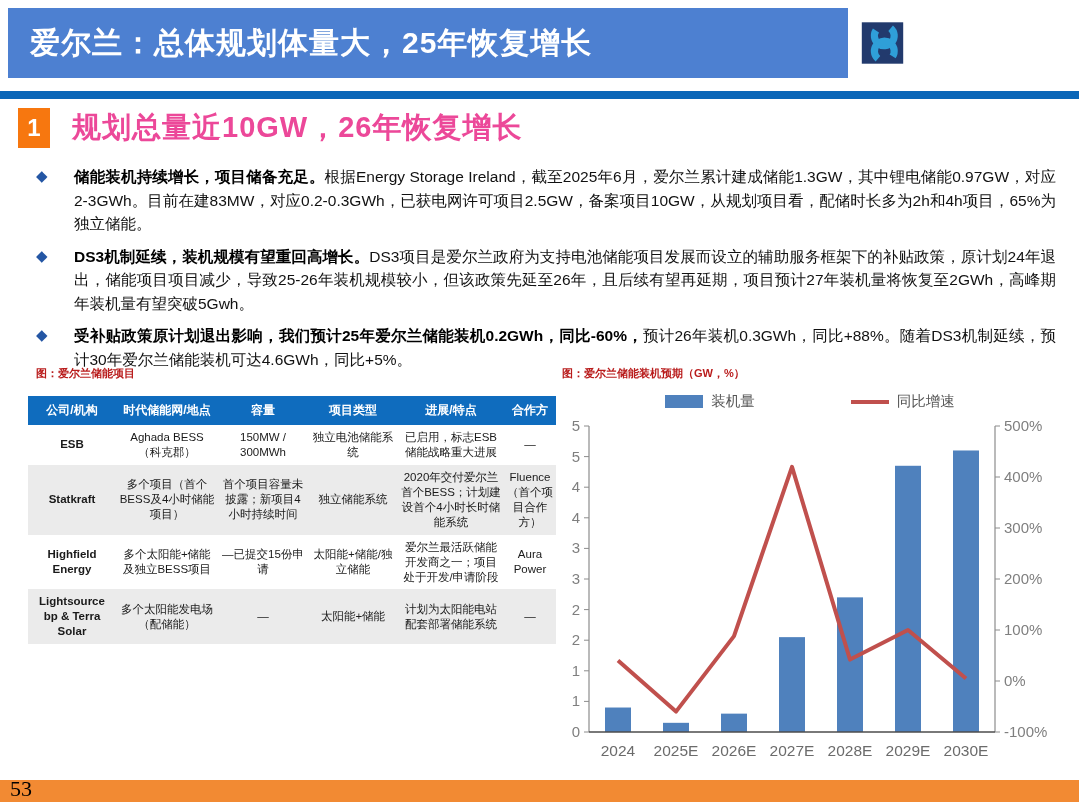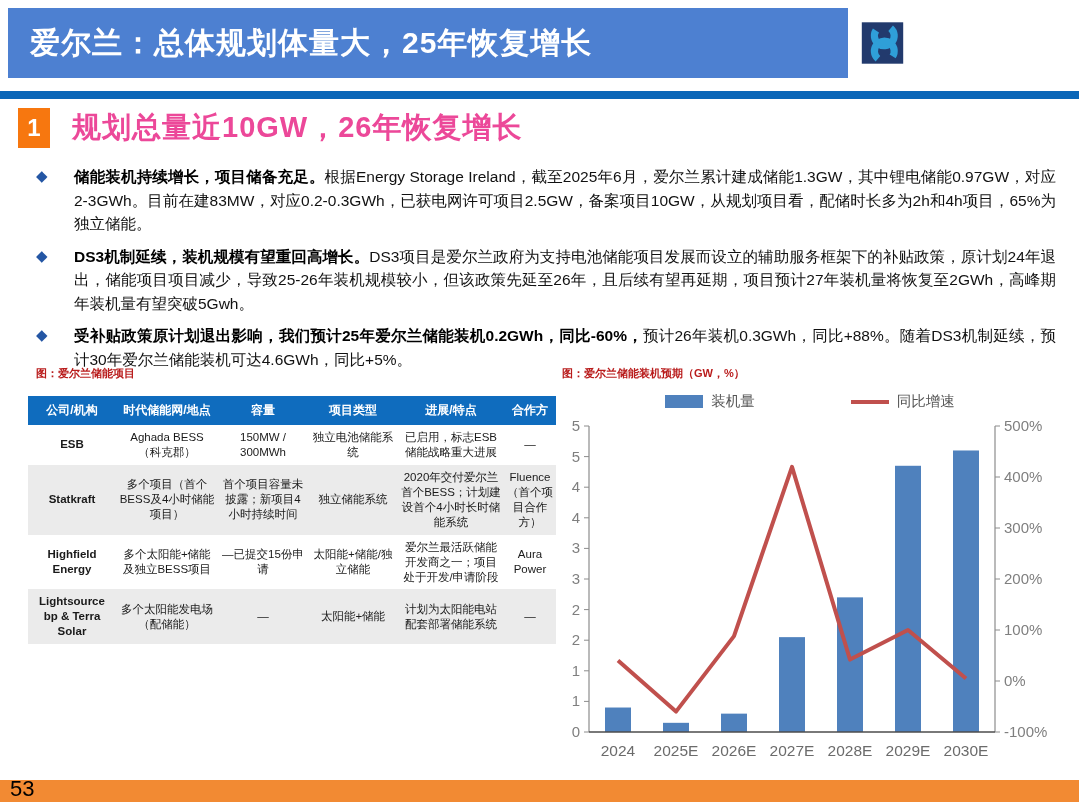--- a/index.html
+++ b/index.html
@@ -47,21 +47,21 @@
   .legend{position:absolute;left:560px;top:392px;width:500px;display:flex;justify-content:center;gap:96px;align-items:center;}
   .legend-item{display:flex;align-items:center;gap:8px;}
   .legend-label{font-size:14.5px;color:#555;}
   .sw-bar{width:38px;height:13px;display:inline-block;}
   .sw-line{width:38px;height:4px;display:inline-block;}
   #chart-svg{position:absolute;left:543px;top:412px;}
   #chart-svg text{font-family:"Liberation Sans","DejaVu Sans",sans-serif;}
 
   
   .footer-bar{position:absolute;left:0;top:780px;width:1079px;height:22px;background:#f28a33;}
-  .page-num{position:absolute;left:10px;top:776px;font-family:Liberation Sans, sans-serif;
+  .page-num{position:absolute;left:10px;top:776px;font-family:Liberation Serif, serif;
             font-size:22px;color:#000;}
   .source{position:absolute;right:8px;top:781px;font-size:15px;color:#111;}
 </style>
 </head>
 <body>
 
 <div id="page">
 
   <div class="banner">
     <span class="banner-title">爱尔兰：总体规划体量大，25年恢复增长</span>

